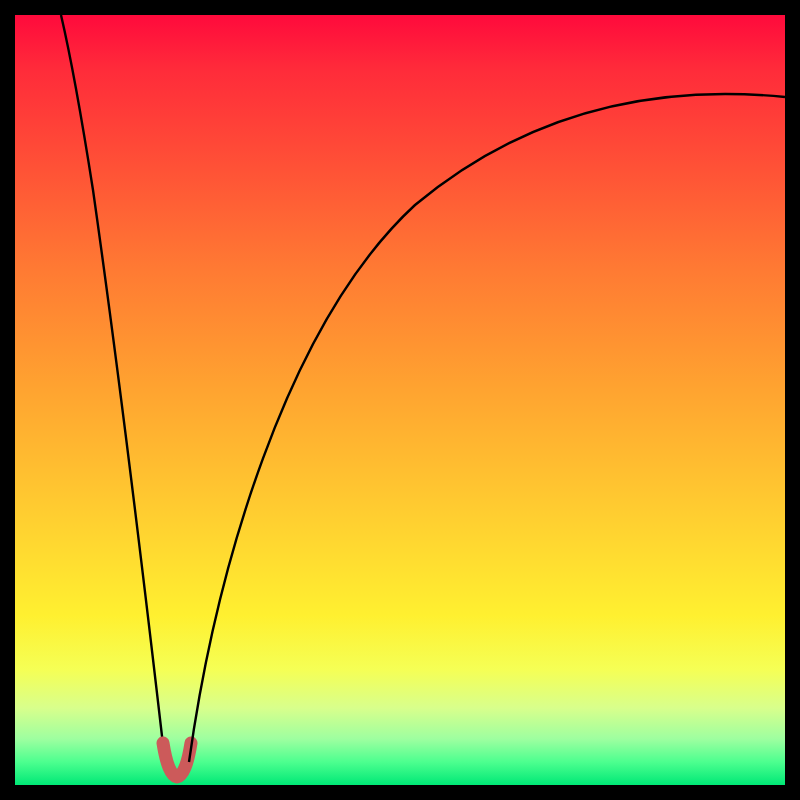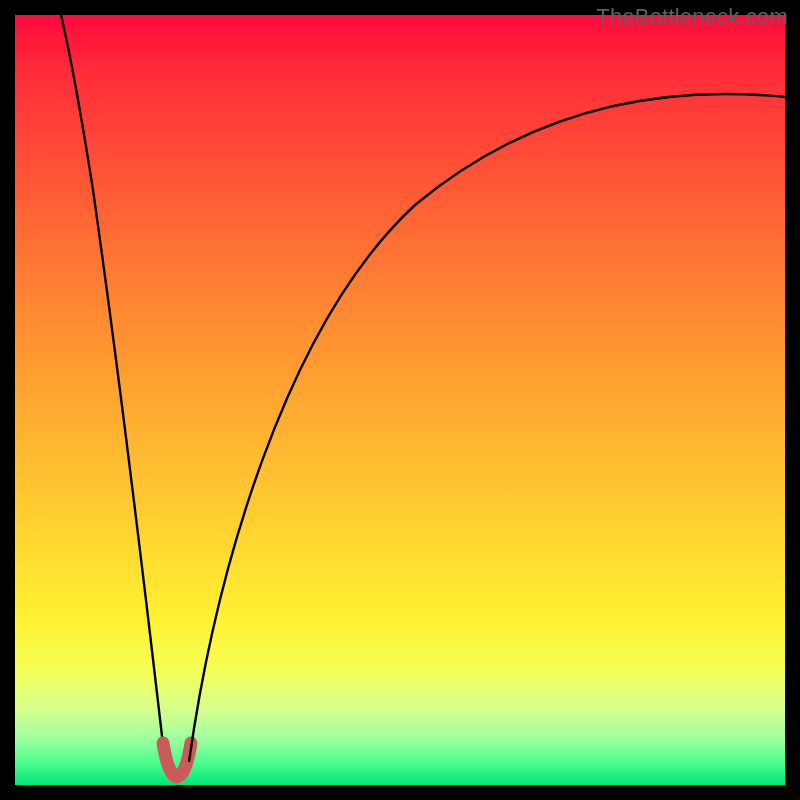--- a/index.html
+++ b/index.html
@@ -62,21 +62,20 @@
     left: 0;
     top: 0;
     width: 100%;
     height: 100%;
   }
 </style>
 </head>
 <body>
 
 <div class="frame">
-  <div class="watermark">TheBottleneck.com</div>
 
   <div class="plot-outer">
     <div class="gradient"></div>
 
     <svg class="curves" viewBox="0 0 770 770" preserveAspectRatio="none">
 
       <path d="M 46 0
                Q 60 60 78 175
                Q 110 400 150 747" fill="none" stroke="#000" stroke-width="2.4"></path>
 

